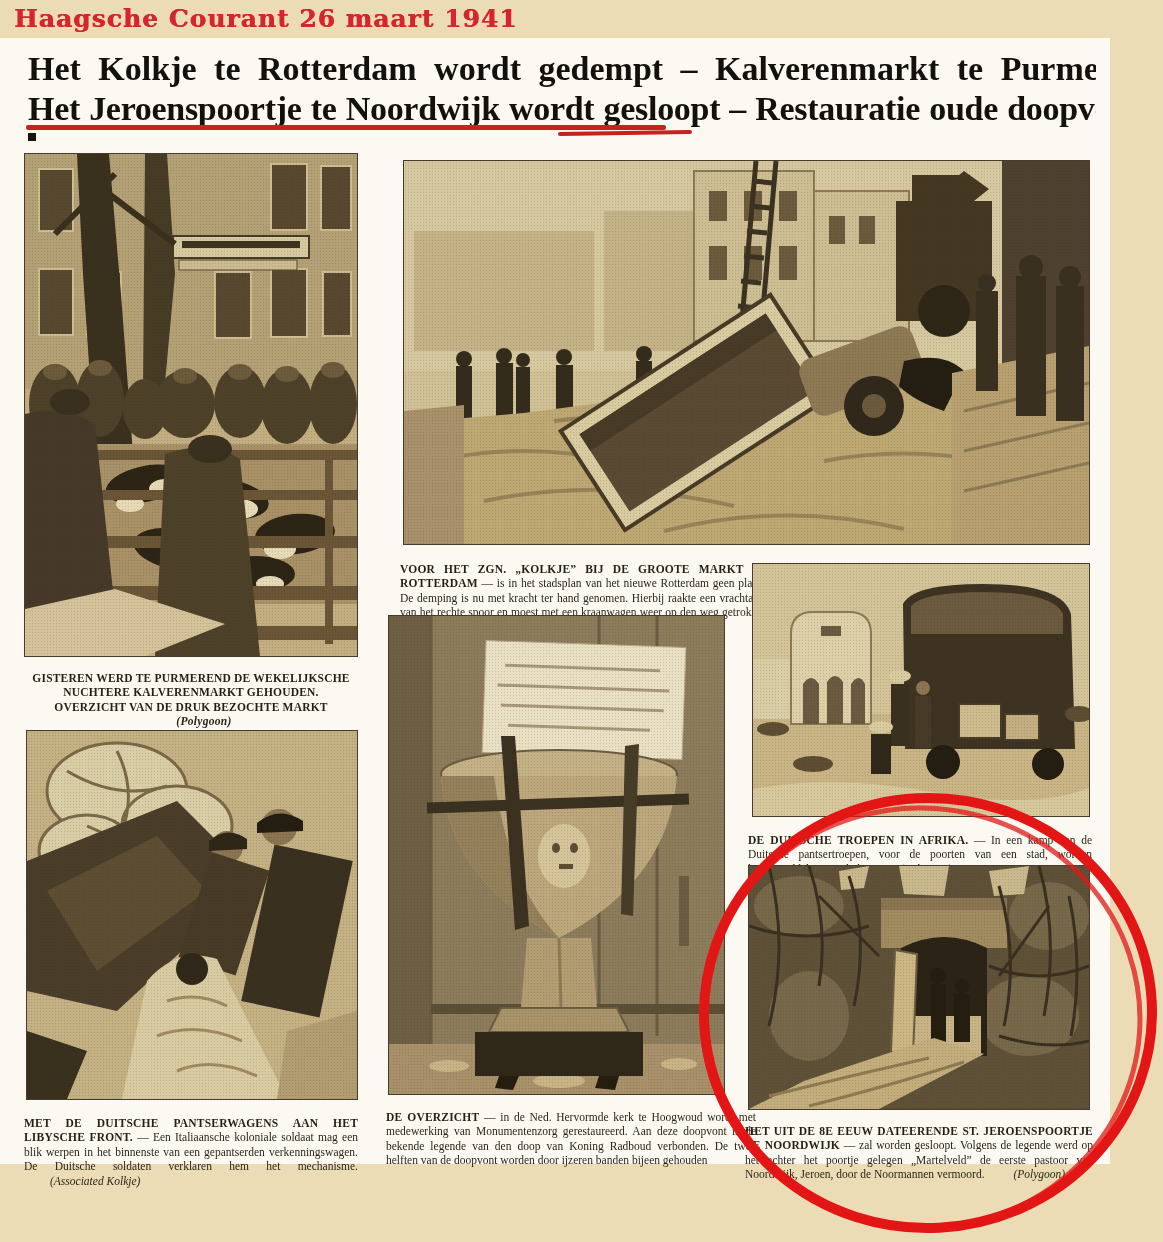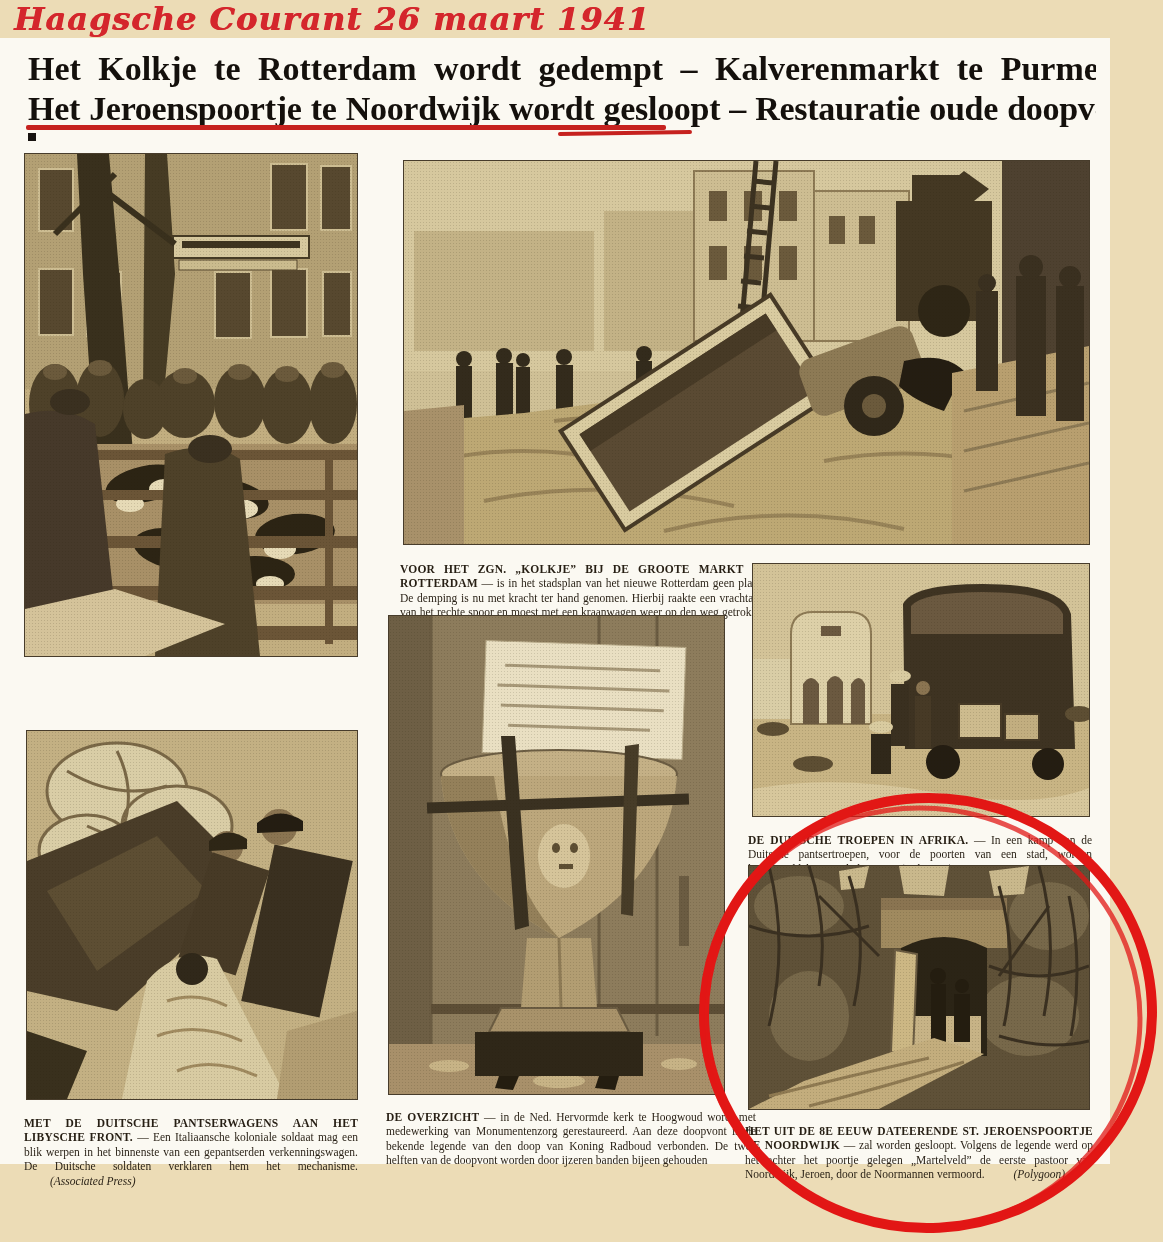--- a/index.html
+++ b/index.html
@@ -10,25 +10,24 @@
     position:relative;overflow:hidden;
   }
   .scan{position:absolute;inset:0;}
   .paper{
     position:absolute;left:0;top:38px;width:1110px;height:1126px;
     background:#fbf9f2;
   }
   .masthead{
     position:absolute;left:14px;top:2px;
     font-family:"DejaVu Serif", serif;
-    font-weight:700;font-size:32px;line-height:34px;
+    font-weight:700;font-size:25px;line-height:34px;
     color:#d4262c;letter-spacing:1px;
     text-shadow:0.6px 0 0 #d4262c;
     white-space:nowrap;
-    font-style:italic;
   }
   .headline{
     position:absolute;left:28px;width:1068px;
     font-family:"Liberation Serif", serif;
     font-weight:700;color:#14100c;white-space:nowrap;overflow:hidden;
   }
   .headline.l1{top:50px;font-size:34px;word-spacing:9px;}
   .headline.l2{top:90px;font-size:34px;word-spacing:1px;letter-spacing:-0.3px;}
   .underline-svg{position:absolute;left:26px;top:122px;}
   .ink-square{position:absolute;left:28px;top:133px;width:8px;height:8px;background:#171310;}
@@ -136,20 +135,24 @@
       </g>
       <path d="M0 260 Q40 250 70 270 L95 502 L0 502 Z" fill="#46392a"></path>
       <ellipse cx="45" cy="248" rx="20" ry="13" fill="#3a3020"></ellipse>
       <path d="M140 300 Q185 285 215 305 L235 502 L130 502 Z" fill="#4e4129"></path>
       <ellipse cx="185" cy="295" rx="22" ry="14" fill="#3a3020"></ellipse>
       <path d="M0 455 L90 435 L200 470 L120 502 L0 502 Z" fill="#d4c39a"></path>
     </svg>
     <div class="halftone"></div>
   </div>
 
+  <p class="cap center" style="left:28px;top:659px;width:326px;">
+    <strong>GISTEREN WERD TE PURMEREND DE WEKELIJKSCHE NUCHTERE KALVERENMARKT GEHOUDEN. OVERZICHT VAN DE DRUK BEZOCHTE MARKT</strong>
+    <em class="credit">(Polygoon)</em>
+  </p>
 
   <div class="photo" style="left:403px;top:160px;width:685px;height:383px;">
     <svg width="685" height="383" viewBox="0 0 685 383">
       <rect width="685" height="383" fill="#cfc096"></rect>
       <rect width="685" height="210" fill="#d6c89e"></rect>
       <g fill="#c3b286">
         <rect x="10" y="70" width="180" height="120"></rect>
           <rect x="200" y="50" width="90" height="140"></rect>
       </g>
       <g fill="#cdbd92" stroke="#8d7a55" stroke-width="2">
@@ -309,21 +312,21 @@
       </g>
       <circle cx="165" cy="238" r="16" fill="#30281a"></circle>
       <path d="M0 300 L60 320 L40 368 L0 368 Z" fill="#39301d"></path>
       <path d="M260 300 L330 280 L330 368 L250 368 Z" fill="#b29d72"></path>
     </svg>
     <div class="halftone"></div>
   </div>
 
   <p class="cap" style="left:24px;top:1104px;width:334px;">
     <strong>MET DE DUITSCHE PANTSERWAGENS AAN HET LIBYSCHE FRONT.</strong><span> — Een Italiaansche koloniale soldaat mag een blik werpen in het binnenste van een gepantserden verkenningswagen. De Duitsche soldaten verklaren hem het mechanisme.</span>
-    <em class="credit">(Associated Press)</em>
+    <em class="credit">(Associated Kolkje)</em>
   </p>
 
   <div class="photo" style="left:388px;top:615px;width:335px;height:478px;">
     <svg width="335" height="478" viewBox="0 0 335 478">
       <rect width="335" height="478" fill="#8d7c5c"></rect>
       <rect x="0" y="0" width="42" height="478" fill="#6e5f45"></rect>
       <g stroke="#6b5c42" stroke-width="3">
         <line x1="210" y1="0" x2="210" y2="420"></line>
           <line x1="268" y1="0" x2="268" y2="420"></line>
           <line x1="42" y1="0" x2="42" y2="478"></line>

